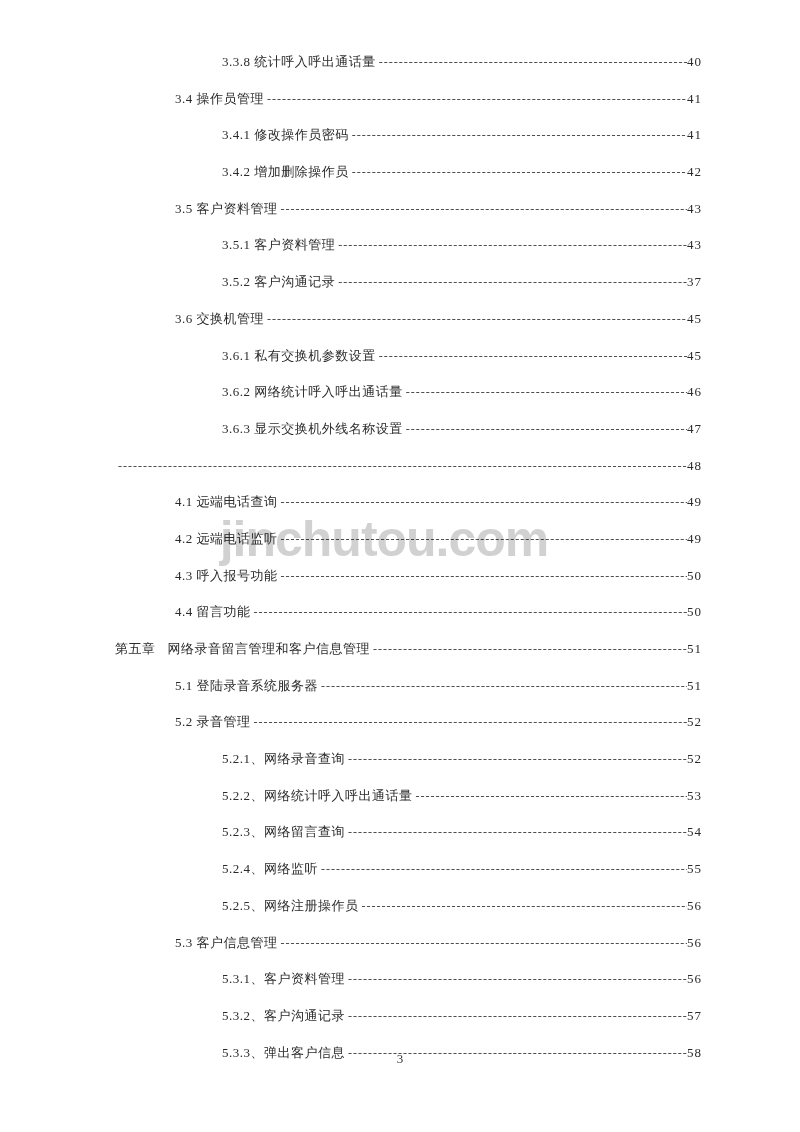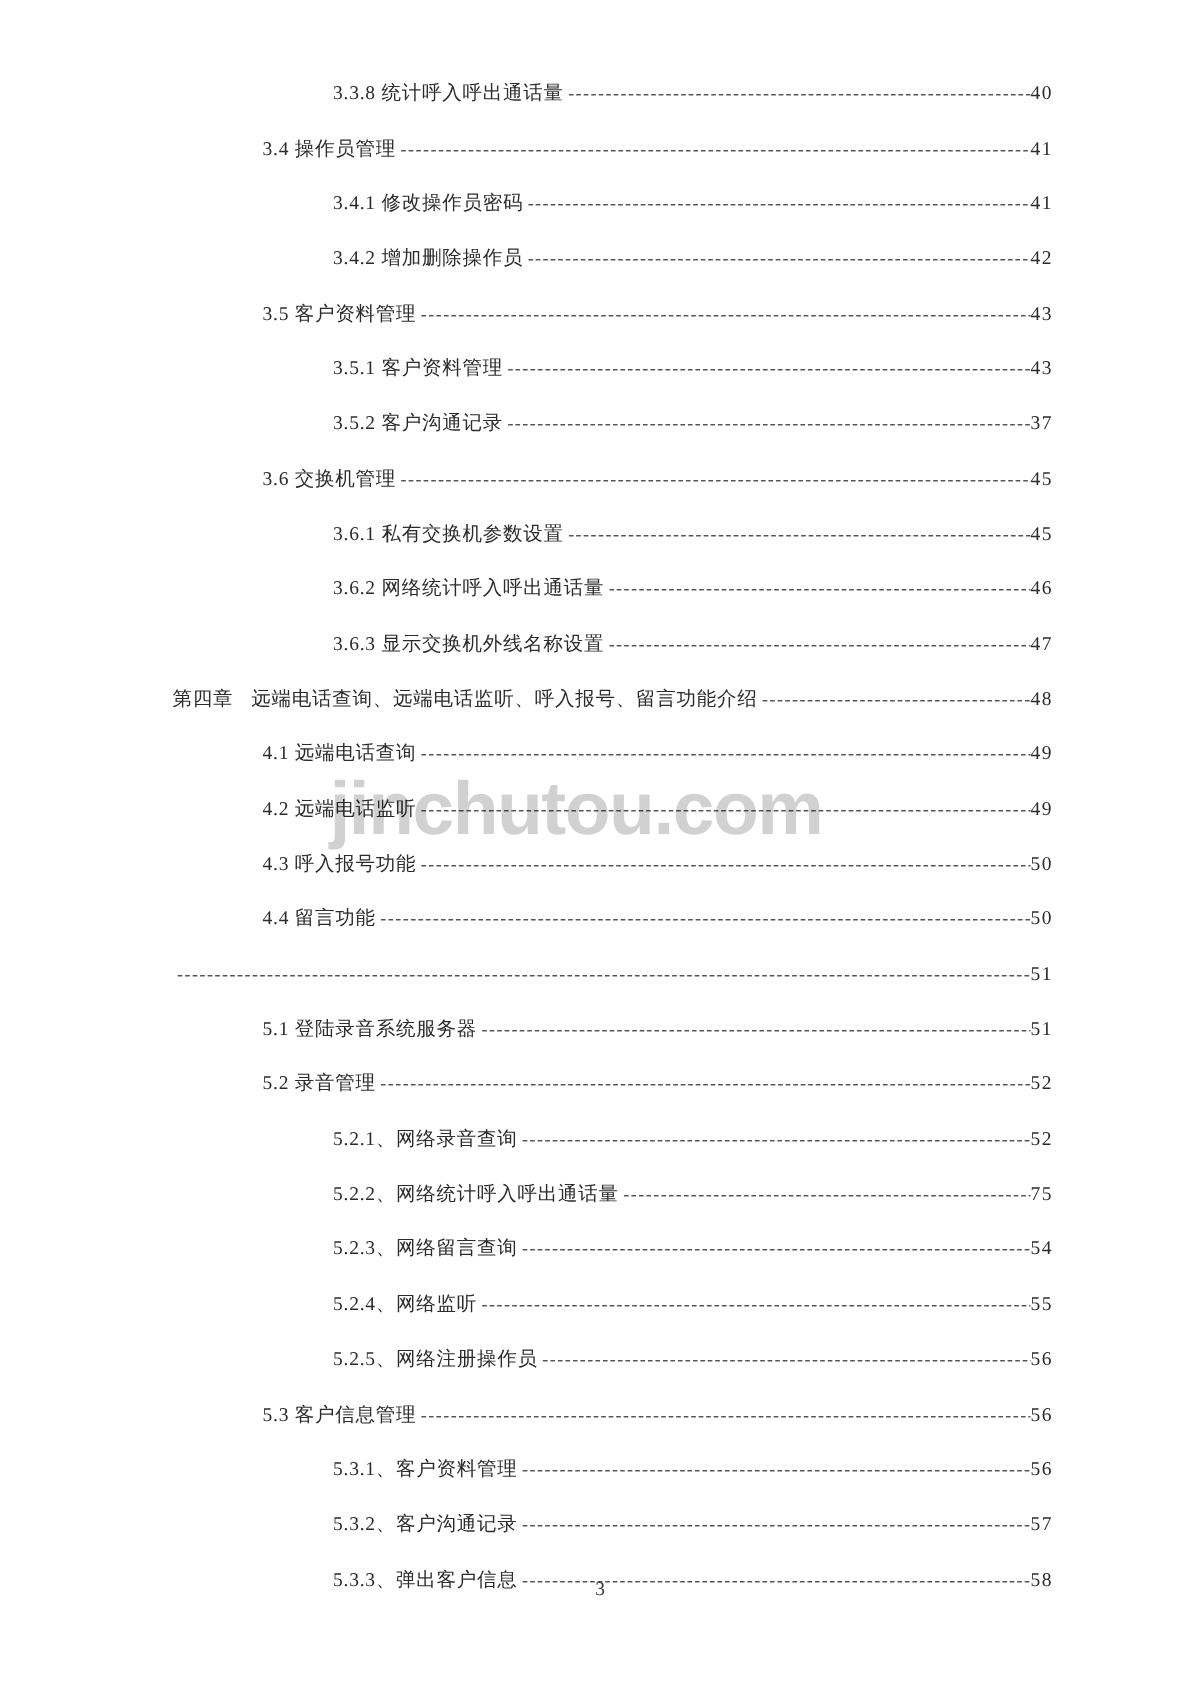--- a/index.html
+++ b/index.html
@@ -127,21 +127,20 @@
         <span class="label"><span>3.6.2 网络统计呼入呼出通话量</span></span>
         <span class="leader">--------------------------------------------------------------------------------------------------------------------------------------------------------------------------------------------------------</span>
         <span class="pagenum">46</span>
       </div>
       <div class="toc-line indent-2">
         <span class="label"><span>3.6.3 显示交换机外线名称设置</span></span>
         <span class="leader">--------------------------------------------------------------------------------------------------------------------------------------------------------------------------------------------------------</span>
         <span class="pagenum">47</span>
       </div>
       <div class="toc-line indent-chapter">
-        <span class="label"><span class="ch-prefix">第四章</span><span>远端电话查询、远端电话监听、呼入报号、留言功能介绍</span></span>
         <span class="leader">--------------------------------------------------------------------------------------------------------------------------------------------------------------------------------------------------------</span>
         <span class="pagenum">48</span>
       </div>
       <div class="toc-line indent-1">
         <span class="label"><span>4.1 远端电话查询</span></span>
         <span class="leader">--------------------------------------------------------------------------------------------------------------------------------------------------------------------------------------------------------</span>
         <span class="pagenum">49</span>
       </div>
       <div class="toc-line indent-1">
         <span class="label"><span>4.2 远端电话监听</span></span>
@@ -152,20 +151,21 @@
         <span class="label"><span>4.3 呼入报号功能</span></span>
         <span class="leader">--------------------------------------------------------------------------------------------------------------------------------------------------------------------------------------------------------</span>
         <span class="pagenum">50</span>
       </div>
       <div class="toc-line indent-1">
         <span class="label"><span>4.4 留言功能</span></span>
         <span class="leader">--------------------------------------------------------------------------------------------------------------------------------------------------------------------------------------------------------</span>
         <span class="pagenum">50</span>
       </div>
       <div class="toc-line indent-chapter">
+        <span class="label"><span class="ch-prefix">第五章</span><span>网络录音留言管理和客户信息管理</span></span>
         <span class="leader">--------------------------------------------------------------------------------------------------------------------------------------------------------------------------------------------------------</span>
         <span class="pagenum">51</span>
       </div>
       <div class="toc-line indent-1">
         <span class="label"><span>5.1 登陆录音系统服务器</span></span>
         <span class="leader">--------------------------------------------------------------------------------------------------------------------------------------------------------------------------------------------------------</span>
         <span class="pagenum">51</span>
       </div>
       <div class="toc-line indent-1">
         <span class="label"><span>5.2 录音管理</span></span>
@@ -173,21 +173,21 @@
         <span class="pagenum">52</span>
       </div>
       <div class="toc-line indent-2">
         <span class="label"><span>5.2.1、网络录音查询</span></span>
         <span class="leader">--------------------------------------------------------------------------------------------------------------------------------------------------------------------------------------------------------</span>
         <span class="pagenum">52</span>
       </div>
       <div class="toc-line indent-2">
         <span class="label"><span>5.2.2、网络统计呼入呼出通话量</span></span>
         <span class="leader">--------------------------------------------------------------------------------------------------------------------------------------------------------------------------------------------------------</span>
-        <span class="pagenum">75</span>
+        <span class="pagenum">53</span>
       </div>
       <div class="toc-line indent-2">
         <span class="label"><span>5.2.3、网络留言查询</span></span>
         <span class="leader">--------------------------------------------------------------------------------------------------------------------------------------------------------------------------------------------------------</span>
         <span class="pagenum">54</span>
       </div>
       <div class="toc-line indent-2">
         <span class="label"><span>5.2.4、网络监听</span></span>
         <span class="leader">--------------------------------------------------------------------------------------------------------------------------------------------------------------------------------------------------------</span>
         <span class="pagenum">55</span>

